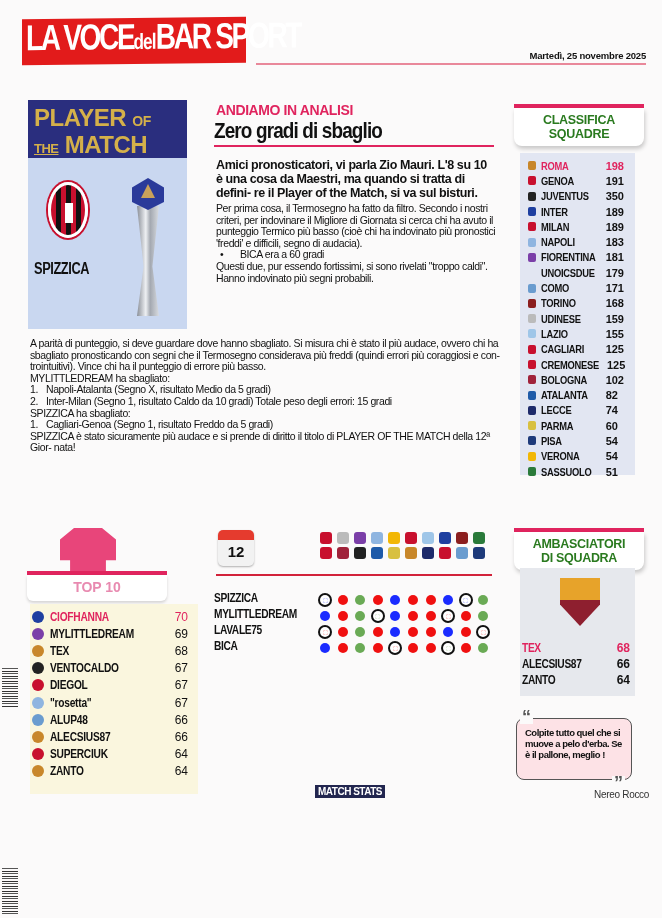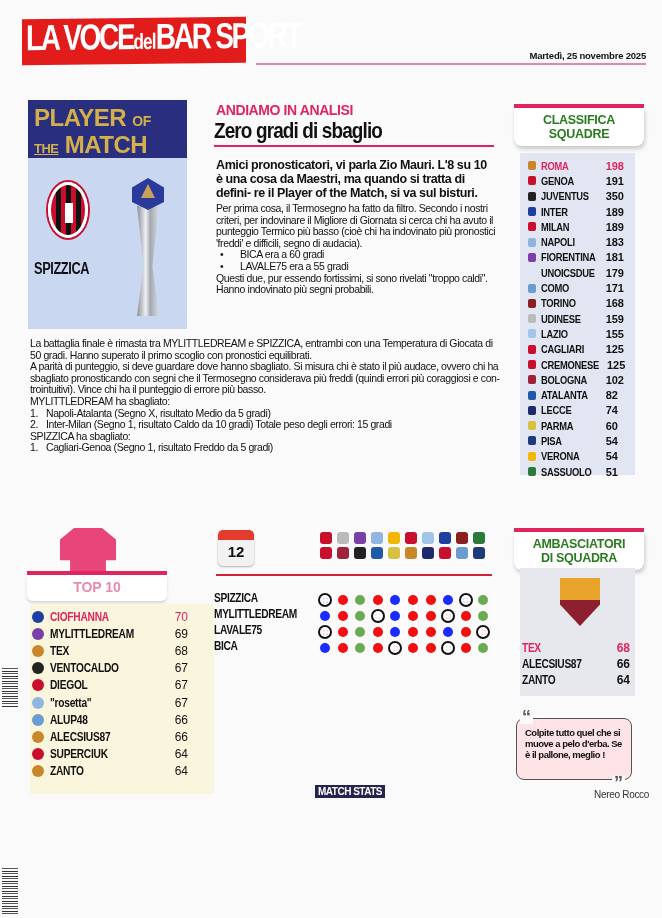--- a/index.html
+++ b/index.html
@@ -39,21 +39,21 @@
   .body-top { position: absolute; left: 216px; top: 203px; width: 292px; }
   .body-top .bullet { padding-left: 4px; }
   .body-top .bullet span.dot { display: inline-block; width: 20px; }
   .body-full { position: absolute; left: 30px; top: 338px; width: 475px; }
   .body-full .num { display: inline-block; width: 16px; }
 
   
   .jersey { position: absolute; left: 60px; top: 528px; width: 56px; height: 46px; background: #e8457a; clip-path: polygon(25% 0, 75% 0, 100% 25%, 100% 70%, 82% 70%, 82% 100%, 18% 100%, 18% 70%, 0 70%, 0 25%); }
   .top10-bar { position: absolute; left: 27px; top: 571px; width: 140px; height: 4px; background: #e0245e; }
   .top10-head { position: absolute; left: 27px; top: 575px; width: 140px; height: 26px; background: #fff; border-radius: 0 0 6px 6px; box-shadow: 0 2px 3px rgba(0,0,0,0.15); text-align: center; color: #e88ab0; font-weight: 900; font-size: 14px; line-height: 24px; }
-  .top10-list { position: absolute; left: 30px; top: 604px; width: 184px; height: 190px; background: #faf6de; padding-top: 4px; }
+  .top10-list { position: absolute; left: 30px; top: 604px; width: 168px; height: 190px; background: #faf6de; padding-top: 4px; }
   .t-row { display: flex; align-items: center; height: 17.2px; padding-left: 2px; }
   .t-icon { width: 12px; height: 12px; border-radius: 50%; margin-right: 6px; flex: none; }
   .t-name { font-weight: 900; font-size: 12px; letter-spacing: -0.3px; width: 110px; transform: scaleX(0.85); transform-origin: left; white-space: nowrap; }
   .t-val { font-weight: 400; font-size: 12px; width: 28px; text-align: right; }
   .hl { color: #e0245e; }
 
   
   .calendar { position: absolute; left: 218px; top: 530px; width: 36px; height: 36px; background: #f2f2f2; border-radius: 5px; box-shadow: 0 1px 2px rgba(0,0,0,0.3); overflow: hidden; text-align: center; }
   .calendar .cal-top { height: 10px; background: #e53b2e; }
   .calendar .cal-num { font-weight: bold; font-size: 15px; line-height: 24px; }
@@ -121,32 +121,31 @@
 </div>
 
 <div class="kicker">ANDIAMO IN ANALISI</div>
 <div class="headline">Zero gradi di sbaglio</div>
 <div class="head-rule"></div>
 <div class="lead cond">Amici pronosticatori, vi parla Zio Mauri. L'8 su 10 è una cosa da Maestri, ma quando si tratta di defini- re il Player of the Match, si va sul bisturi.</div>
 
 <div class="body-top body-text cond">
   <p>Per prima cosa, il Termosegno ha fatto da filtro. Secondo i nostri criteri, per indovinare il Migliore di Giornata si cerca chi ha avuto il punteggio Termico più basso (cioè chi ha indovinato più pronostici 'freddi' e difficili, segno di audacia).</p>
   <p class="bullet"><span class="dot">•</span><span>BICA era a 60 gradi</span></p>
-  <p class="bullet"><span class="dot">•</span><span>LAVALE75 era a 55 gradi</span></p>
   <p>Questi due, pur essendo fortissimi, si sono rivelati "troppo caldi". Hanno indovinato più segni probabili.</p>
 </div>
 
 <div class="body-full body-text cond">
-  <p>La battaglia finale è rimasta tra MYLITTLEDREAM e SPIZZICA, entrambi con una Temperatura di Giocata di 50 gradi. Hanno superato il primo scoglio con pronostici equilibrati.</p>
   <p>A parità di punteggio, si deve guardare dove hanno sbagliato. Si misura chi è stato il più audace, ovvero chi ha sbagliato pronosticando con segni che il Termosegno considerava più freddi (quindi errori più coraggiosi e con- trointuitivi). Vince chi ha il punteggio di errore più basso.</p>
   <p>MYLITTLEDREAM ha sbagliato:</p>
   <p><span class="num">1.</span><span>Napoli-Atalanta (Segno X, risultato Medio da 5 gradi)</span></p>
   <p><span class="num">2.</span><span>Inter-Milan (Segno 1, risultato Caldo da 10 gradi) Totale peso degli errori: 15 gradi</span></p>
   <p>SPIZZICA ha sbagliato:</p>
   <p><span class="num">1.</span><span>Cagliari-Genoa (Segno 1, risultato Freddo da 5 gradi)</span></p>
+  <p>SPIZZICA è stato sicuramente più audace e si prende di diritto il titolo di PLAYER OF THE MATCH della 12ª Gior- nata!</p>
 </div>
 
 <div class="jersey"></div>
 <div class="top10-bar"></div>
 <div class="top10-head">TOP 10</div>
 <div class="top10-list" id="top10-list">
     <div class="t-row">
       <span class="t-icon" style="background: rgb(30, 63, 160);"></span>
       <span class="t-name hl">CIOFHANNA</span>
       <span class="t-val hl">70</span>

